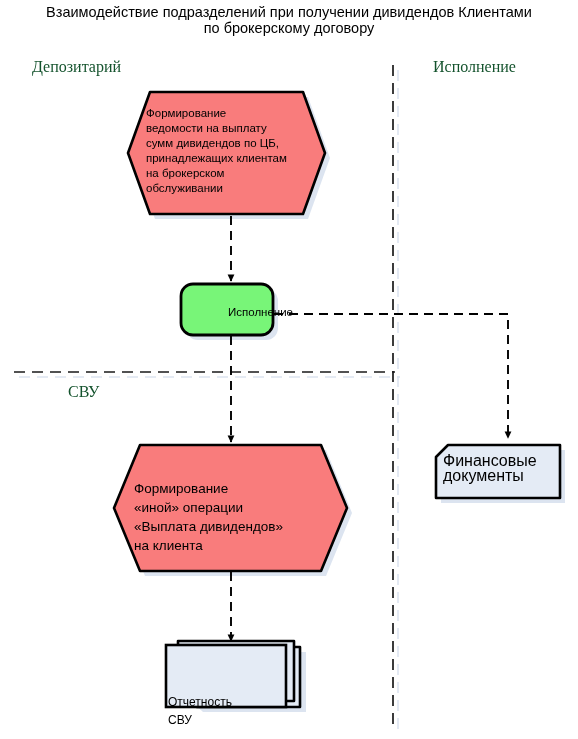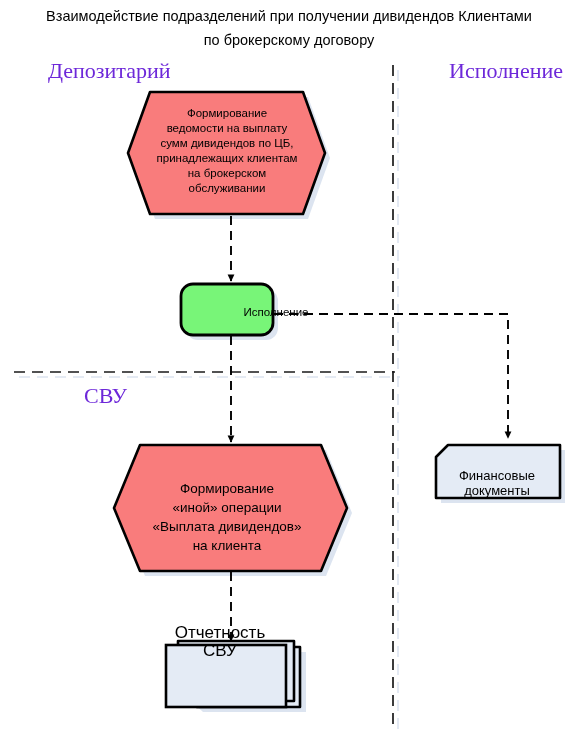--- a/index.html
+++ b/index.html
@@ -25,66 +25,65 @@
 
   
   .title {
     position: absolute;
     left: 0;
     top: 4px;
     width: 578px;
     text-align: center;
     font-family: "Liberation Sans", sans-serif;
     font-size: 14.5px;
-    line-height: 24px;
+    line-height: 16px;
     color: #000;
     white-space: pre-line;
   }
 
   
   .lane-label {
     position: absolute;
     font-family: "Liberation Serif", serif;
-    font-size: 22px;
-    color: #6d28d9;
+    font-size: 16px;
+    color: #14532d;
     white-space: nowrap;
-    margin-left: 16px;
   }
   #lane-dep  { left: 32px;  top: 58px; }
   #lane-buh  { left: 433px; top: 58px; }
   #lane-svu  { left: 68px;  top: 383px; }
 
   
   .shape-text {
     position: absolute;
-    text-align: center;
+    text-align: left;
     font-family: "Liberation Sans", sans-serif;
     color: #000;
     white-space: pre-line;
     pointer-events: none;
   }
   #t-hex1 {
     left: 146px; top: 106px; width: 162px;
     font-size: 11.5px; line-height: 15px;
   }
   #t-green {
     left: 180px; top: 305px; width: 96px;
     font-size: 11.5px; line-height: 14px; margin-left: 48px;
   }
   #t-hex2 {
     left: 134px; top: 479px; width: 186px;
     font-size: 13.5px; line-height: 19px;
   }
   #t-findoc {
-    left: 443px; top: 468px; width: 108px;
-    font-size: 13px; line-height: 15px;
+    left: 443px; top: 453px; width: 108px;
+    font-size: 16px; line-height: 15px;
   }
   #t-report {
-    left: 168px; top: 624px; width: 104px;
-    font-size: 17px; line-height: 18px;
+    left: 168px; top: 693px; width: 104px;
+    font-size: 12px; line-height: 18px;
   }
 </style>
 </head>
 <body>
 
 <svg id="canvas" viewBox="0 0 578 739" width="578" height="739">
 
   <defs>
     <marker id="arrowFilled" markerWidth="9" markerHeight="9" refX="6.6" refY="4" orient="auto" markerUnits="userSpaceOnUse">
       <path d="M0,0.6 L7.4,4 L0,7.4 z" fill="#000000"></path>

